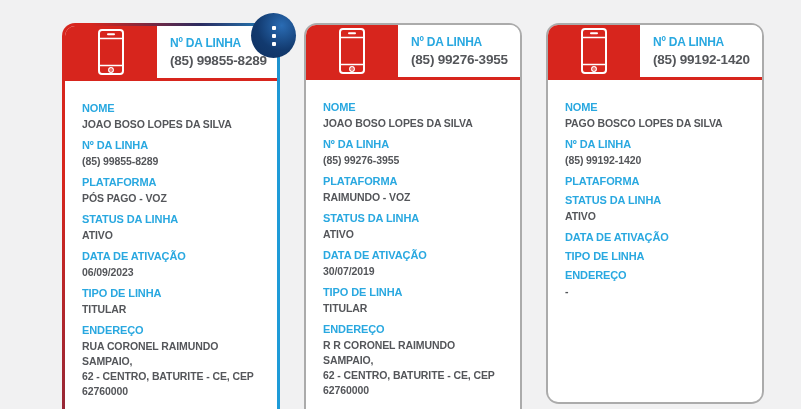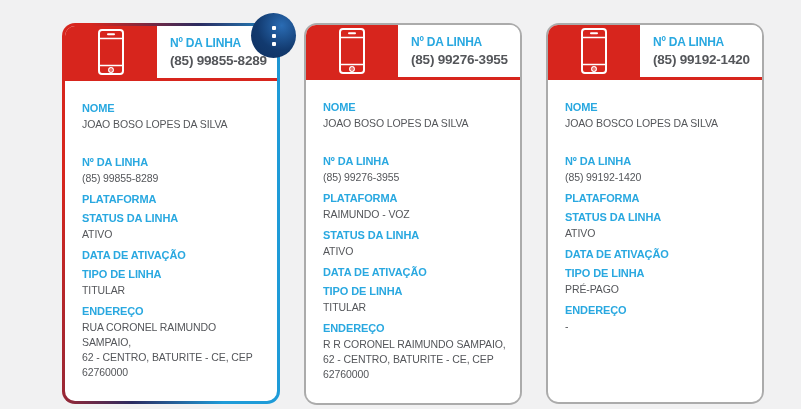--- a/index.html
+++ b/index.html
@@ -72,32 +72,32 @@
   .header-number{
     color:#54565a;
     font-weight:bold;
     font-size:13.5px;
     letter-spacing:-0.2px;
   }
   .card-body{
     padding:21px 14px 14px 17px;
   }
   .field{margin-bottom:7px;}
-  .field--spaced{margin-bottom:24px;}
+  .field--spaced{margin-bottom:7px;}
   .field-label{
     color:#29a8e0;
     font-size:11px;
     font-weight:bold;
     letter-spacing:-0.1px;
     margin-bottom:3px;
   }
   .field-value{
     color:#54565a;
     font-size:10.5px;
-    font-weight:normal;
+    font-weight:bold;
     line-height:15px;
     letter-spacing:-0.1px;
     white-space:pre-line;
   }
   .menu-btn{
     position:absolute;
     top:-10px;
     right:-16px;
     width:45px;
     height:45px;
@@ -150,27 +150,29 @@
         <div class="field field--spaced">
           <div class="field-label">NOME</div>
           <div class="field-value">JOAO BOSO LOPES DA SILVA</div>
         </div>
         <div class="field">
           <div class="field-label">Nº DA LINHA</div>
           <div class="field-value">(85) 99855-8289</div>
         </div>
         <div class="field">
           <div class="field-label">PLATAFORMA</div>
+          <div class="field-value">PÓS PAGO - VOZ</div>
         </div>
         <div class="field">
           <div class="field-label">STATUS DA LINHA</div>
           <div class="field-value">ATIVO</div>
         </div>
         <div class="field">
           <div class="field-label">DATA DE ATIVAÇÃO</div>
+          <div class="field-value">06/09/2023</div>
         </div>
         <div class="field">
           <div class="field-label">TIPO DE LINHA</div>
           <div class="field-value">TITULAR</div>
         </div>
         <div class="field">
           <div class="field-label">ENDEREÇO</div>
           <div class="field-value">RUA CORONEL RAIMUNDO SAMPAIO,
 62 - CENTRO, BATURITE - CE, CEP
 62760000</div>
@@ -209,20 +211,21 @@
         <div class="field">
           <div class="field-label">PLATAFORMA</div>
           <div class="field-value">RAIMUNDO - VOZ</div>
         </div>
         <div class="field">
           <div class="field-label">STATUS DA LINHA</div>
           <div class="field-value">ATIVO</div>
         </div>
         <div class="field">
           <div class="field-label">DATA DE ATIVAÇÃO</div>
+          <div class="field-value">30/07/2019</div>
         </div>
         <div class="field">
           <div class="field-label">TIPO DE LINHA</div>
           <div class="field-value">TITULAR</div>
         </div>
         <div class="field">
           <div class="field-label">ENDEREÇO</div>
           <div class="field-value">R R CORONEL RAIMUNDO SAMPAIO,
 62 - CENTRO, BATURITE - CE, CEP
 62760000</div>
@@ -245,39 +248,38 @@
           </svg>
         </div>
         <div class="header-info">
           <div class="header-label">Nº DA LINHA</div>
           <div class="header-number">(85) 99192-1420</div>
         </div>
       </div>
       <div class="card-body">
         <div class="field field--spaced">
           <div class="field-label">NOME</div>
-          <div class="field-value">JOAO BOSCO LOPES DA SILVA</div>
+          <div class="field-value">PAGO BOSCO LOPES DA SILVA</div>
         </div>
         <div class="field">
           <div class="field-label">Nº DA LINHA</div>
           <div class="field-value">(85) 99192-1420</div>
         </div>
         <div class="field">
           <div class="field-label">PLATAFORMA</div>
         </div>
         <div class="field">
           <div class="field-label">STATUS DA LINHA</div>
           <div class="field-value">ATIVO</div>
         </div>
         <div class="field">
           <div class="field-label">DATA DE ATIVAÇÃO</div>
         </div>
         <div class="field">
           <div class="field-label">TIPO DE LINHA</div>
-          <div class="field-value">PRÉ-PAGO</div>
         </div>
         <div class="field">
           <div class="field-label">ENDEREÇO</div>
           <div class="field-value">-</div>
         </div>
       </div>
     </div>
   </div>
 
 </div>

